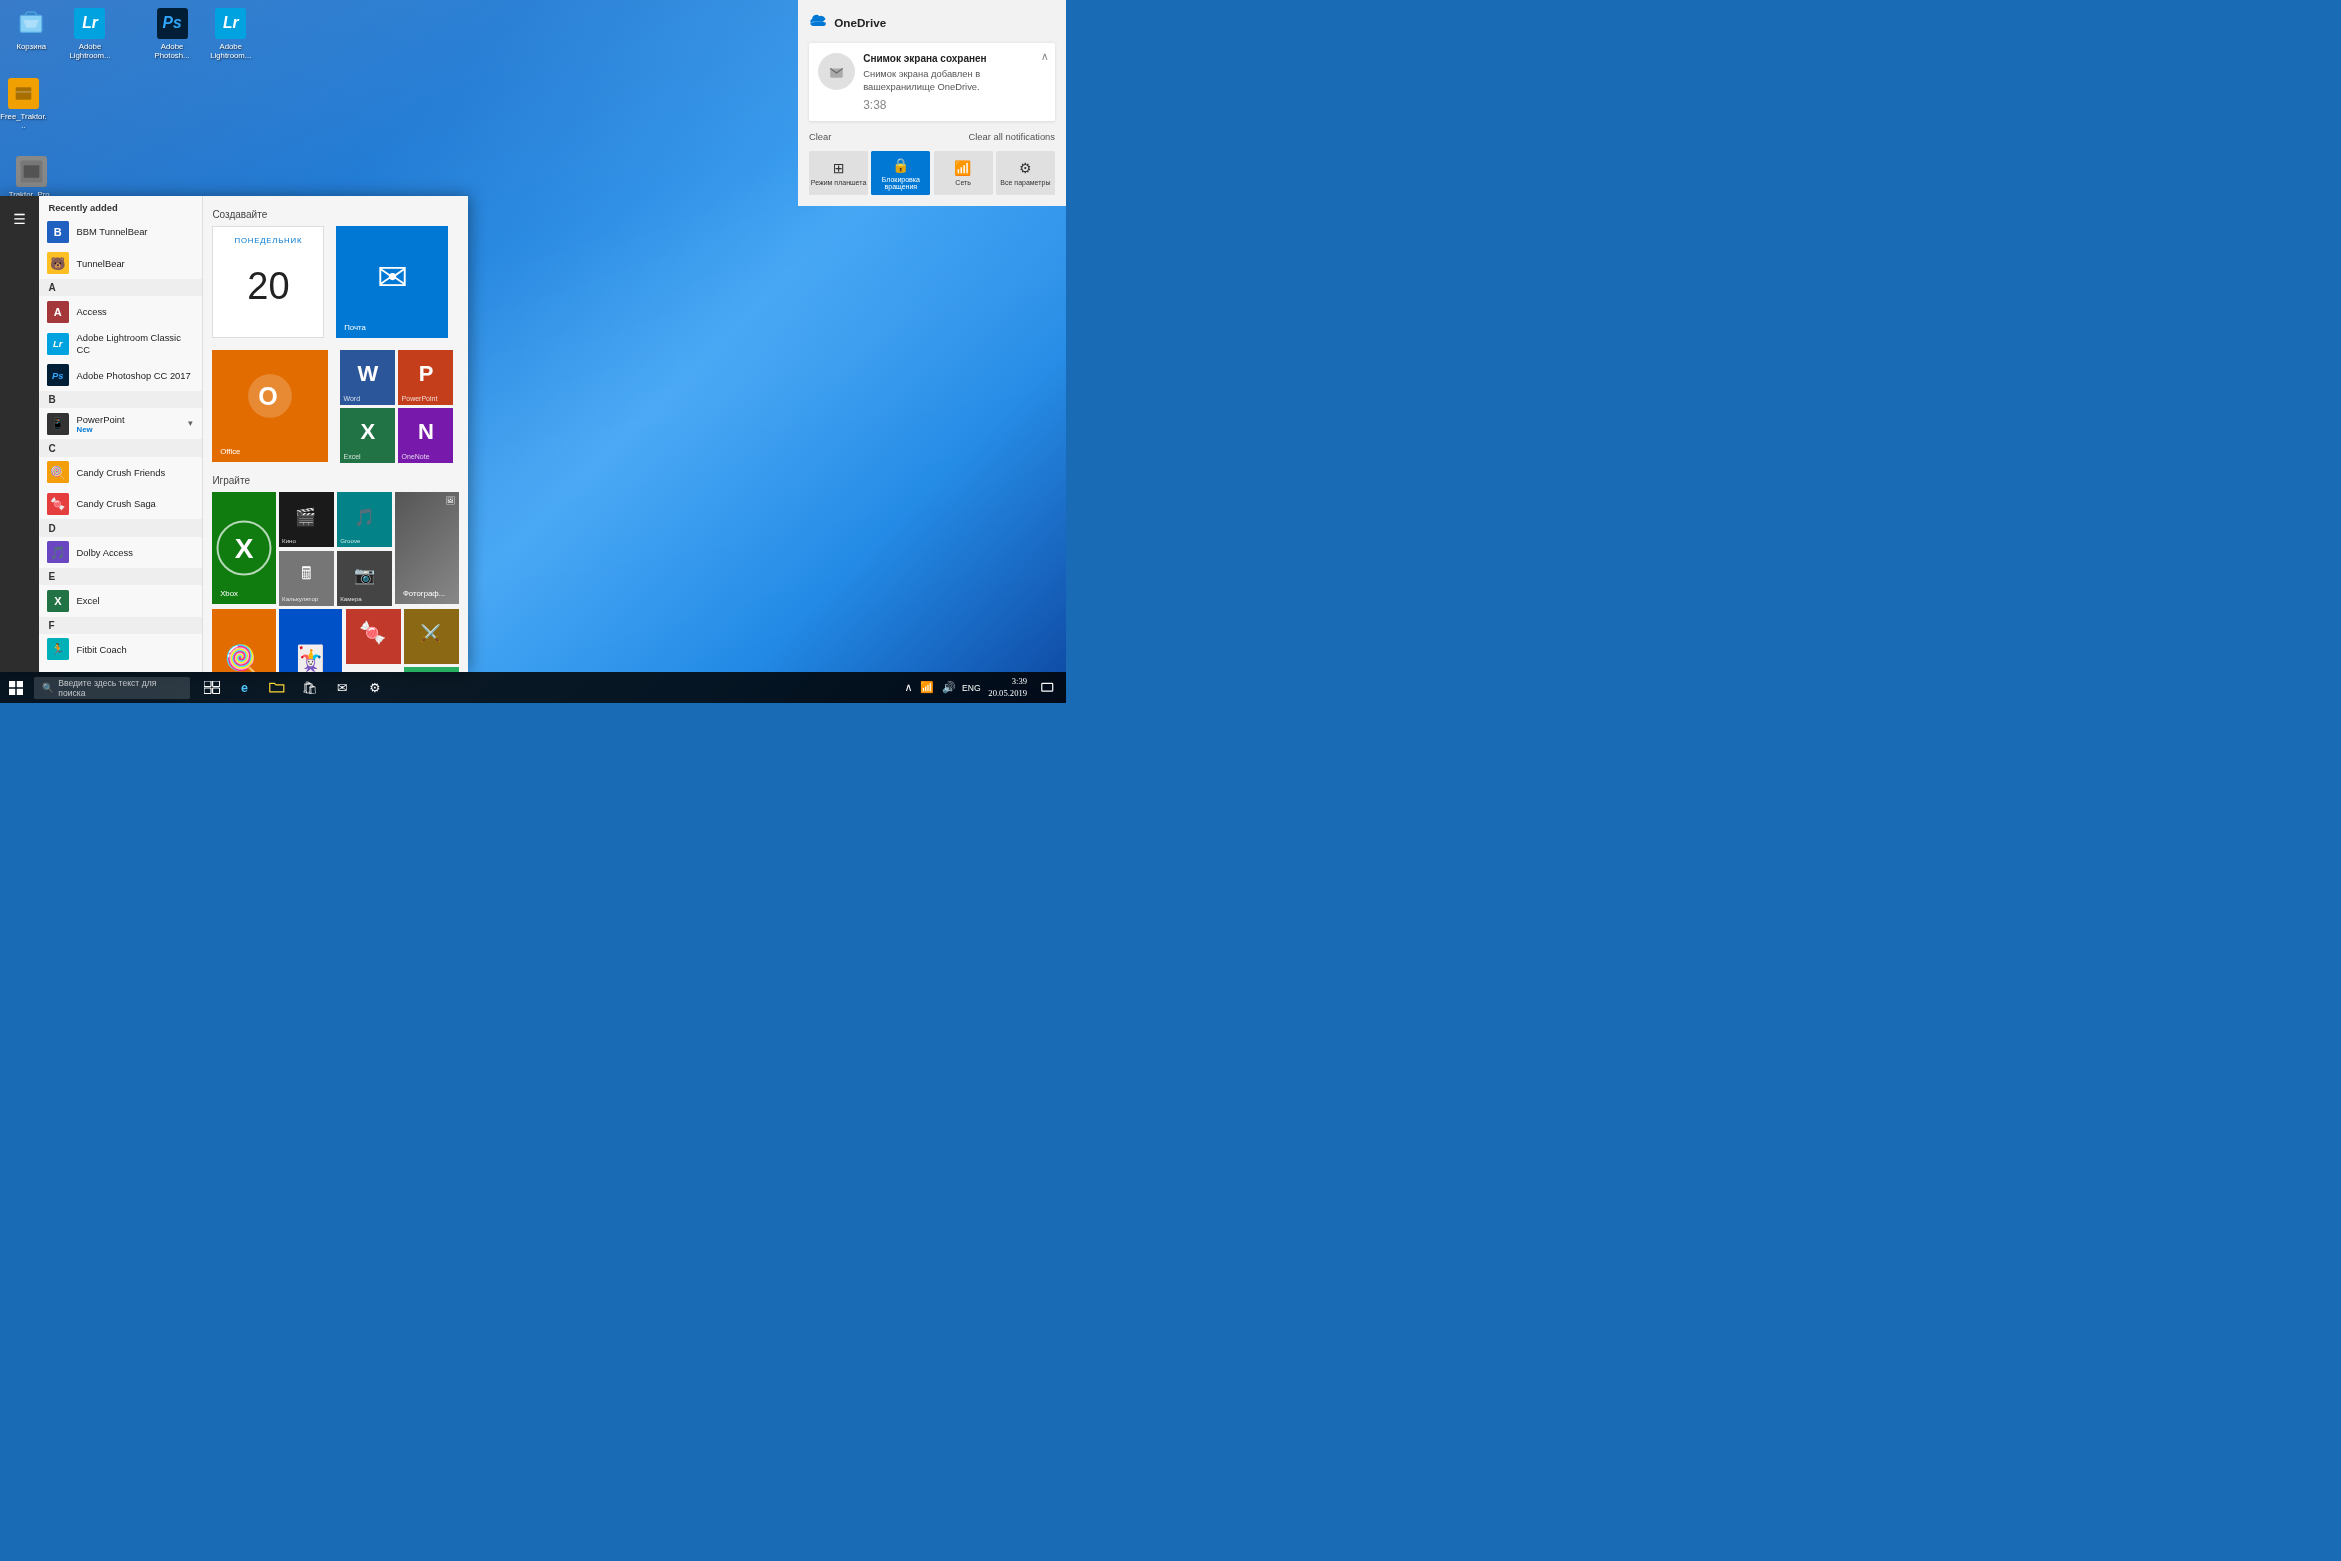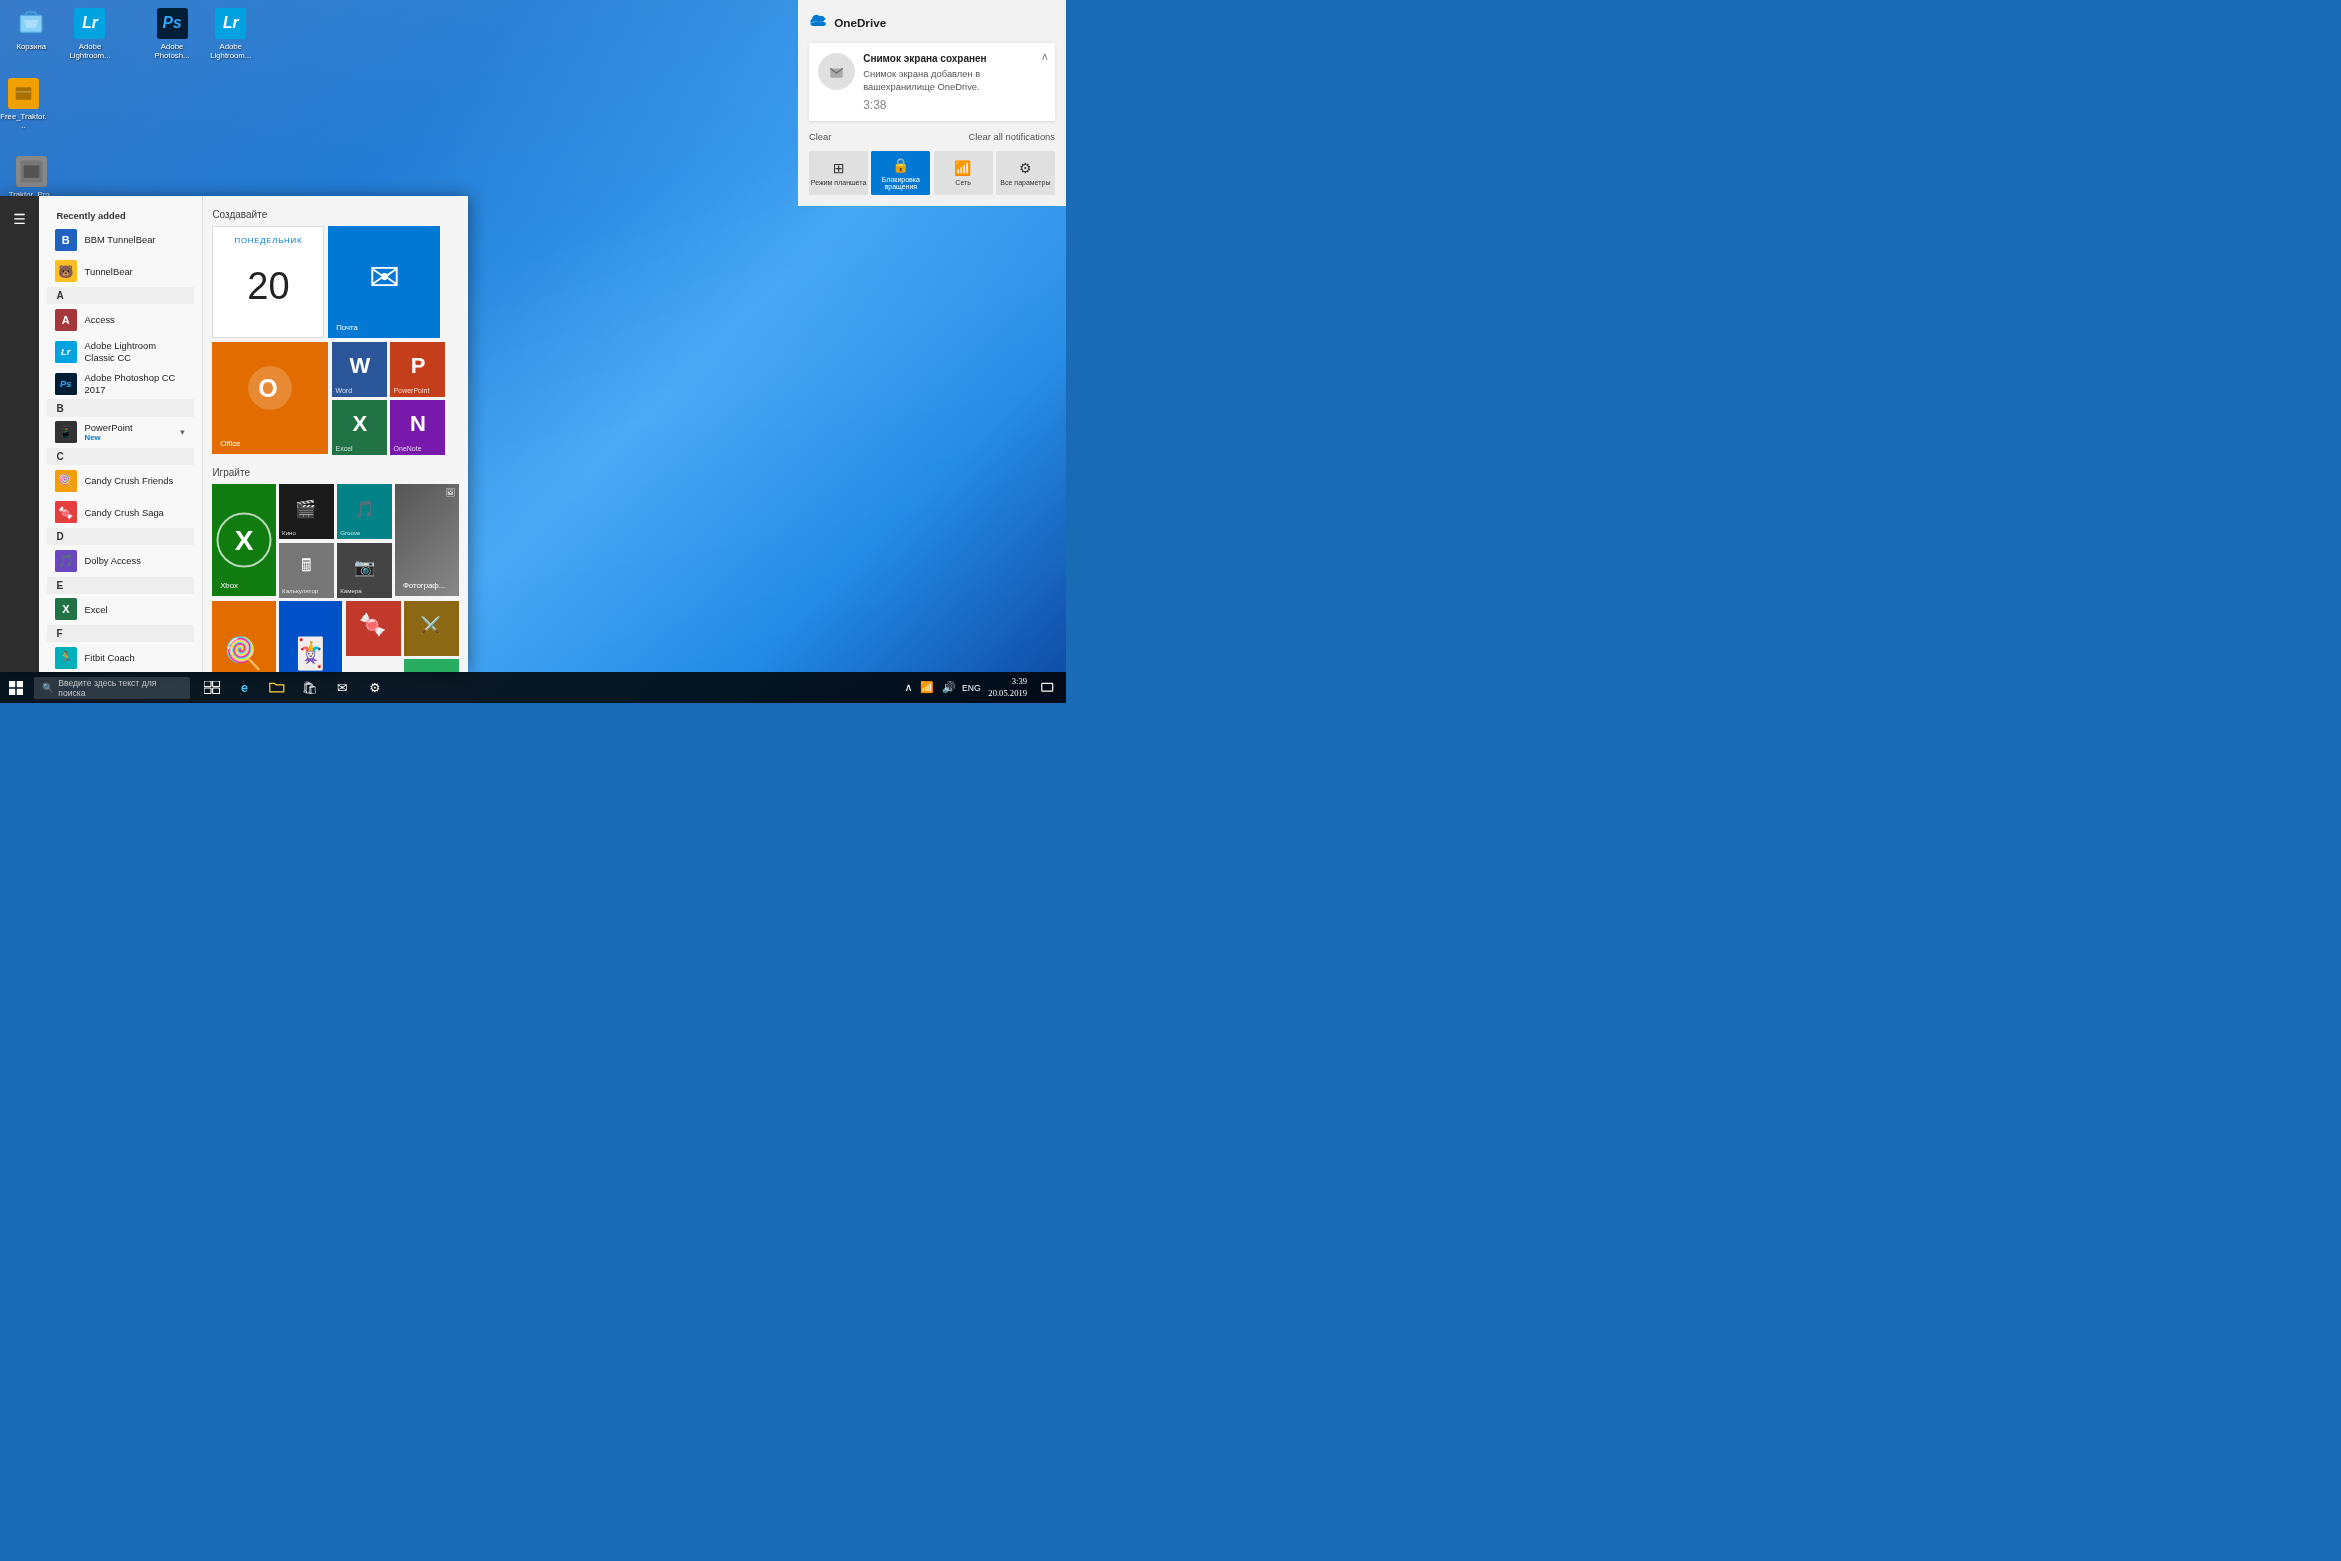--- a/index.html
+++ b/index.html
@@ -172,21 +172,21 @@
       color: white;
       font-size: 14px;
       cursor: pointer;
     }
 
     
     .start-app-list {
       width: 164px;
       background: rgba(248,248,248,0.98);
       overflow-y: auto;
-      padding: 8px;
+      padding: 0;
       border-right: 0.8px solid rgba(0,0,0,0.1);
     }
     .start-app-list::-webkit-scrollbar { width: 3.1px; }
     .start-app-list::-webkit-scrollbar-track { background: transparent; }
     .start-app-list::-webkit-scrollbar-thumb { background: rgba(0,0,0,0.2); }
 
     .section-header {
       padding: 6.2px 9.4px 3.1px;
       font-size: 9.4px;
       font-weight: 600;
@@ -237,21 +237,21 @@
     }
     .tiles-section-title {
       font-size: 10px;
       color: #444;
       margin-bottom: 6.2px;
       font-weight: 500;
     }
     .tiles-grid {
       display: flex;
       flex-wrap: wrap;
-      gap: 4px;
+      gap: 12px;
       margin-bottom: 12.5px;
     }
 
     
     .tile {
       display: flex;
       flex-direction: column;
       align-items: center;
       justify-content: flex-end;
       cursor: pointer;

